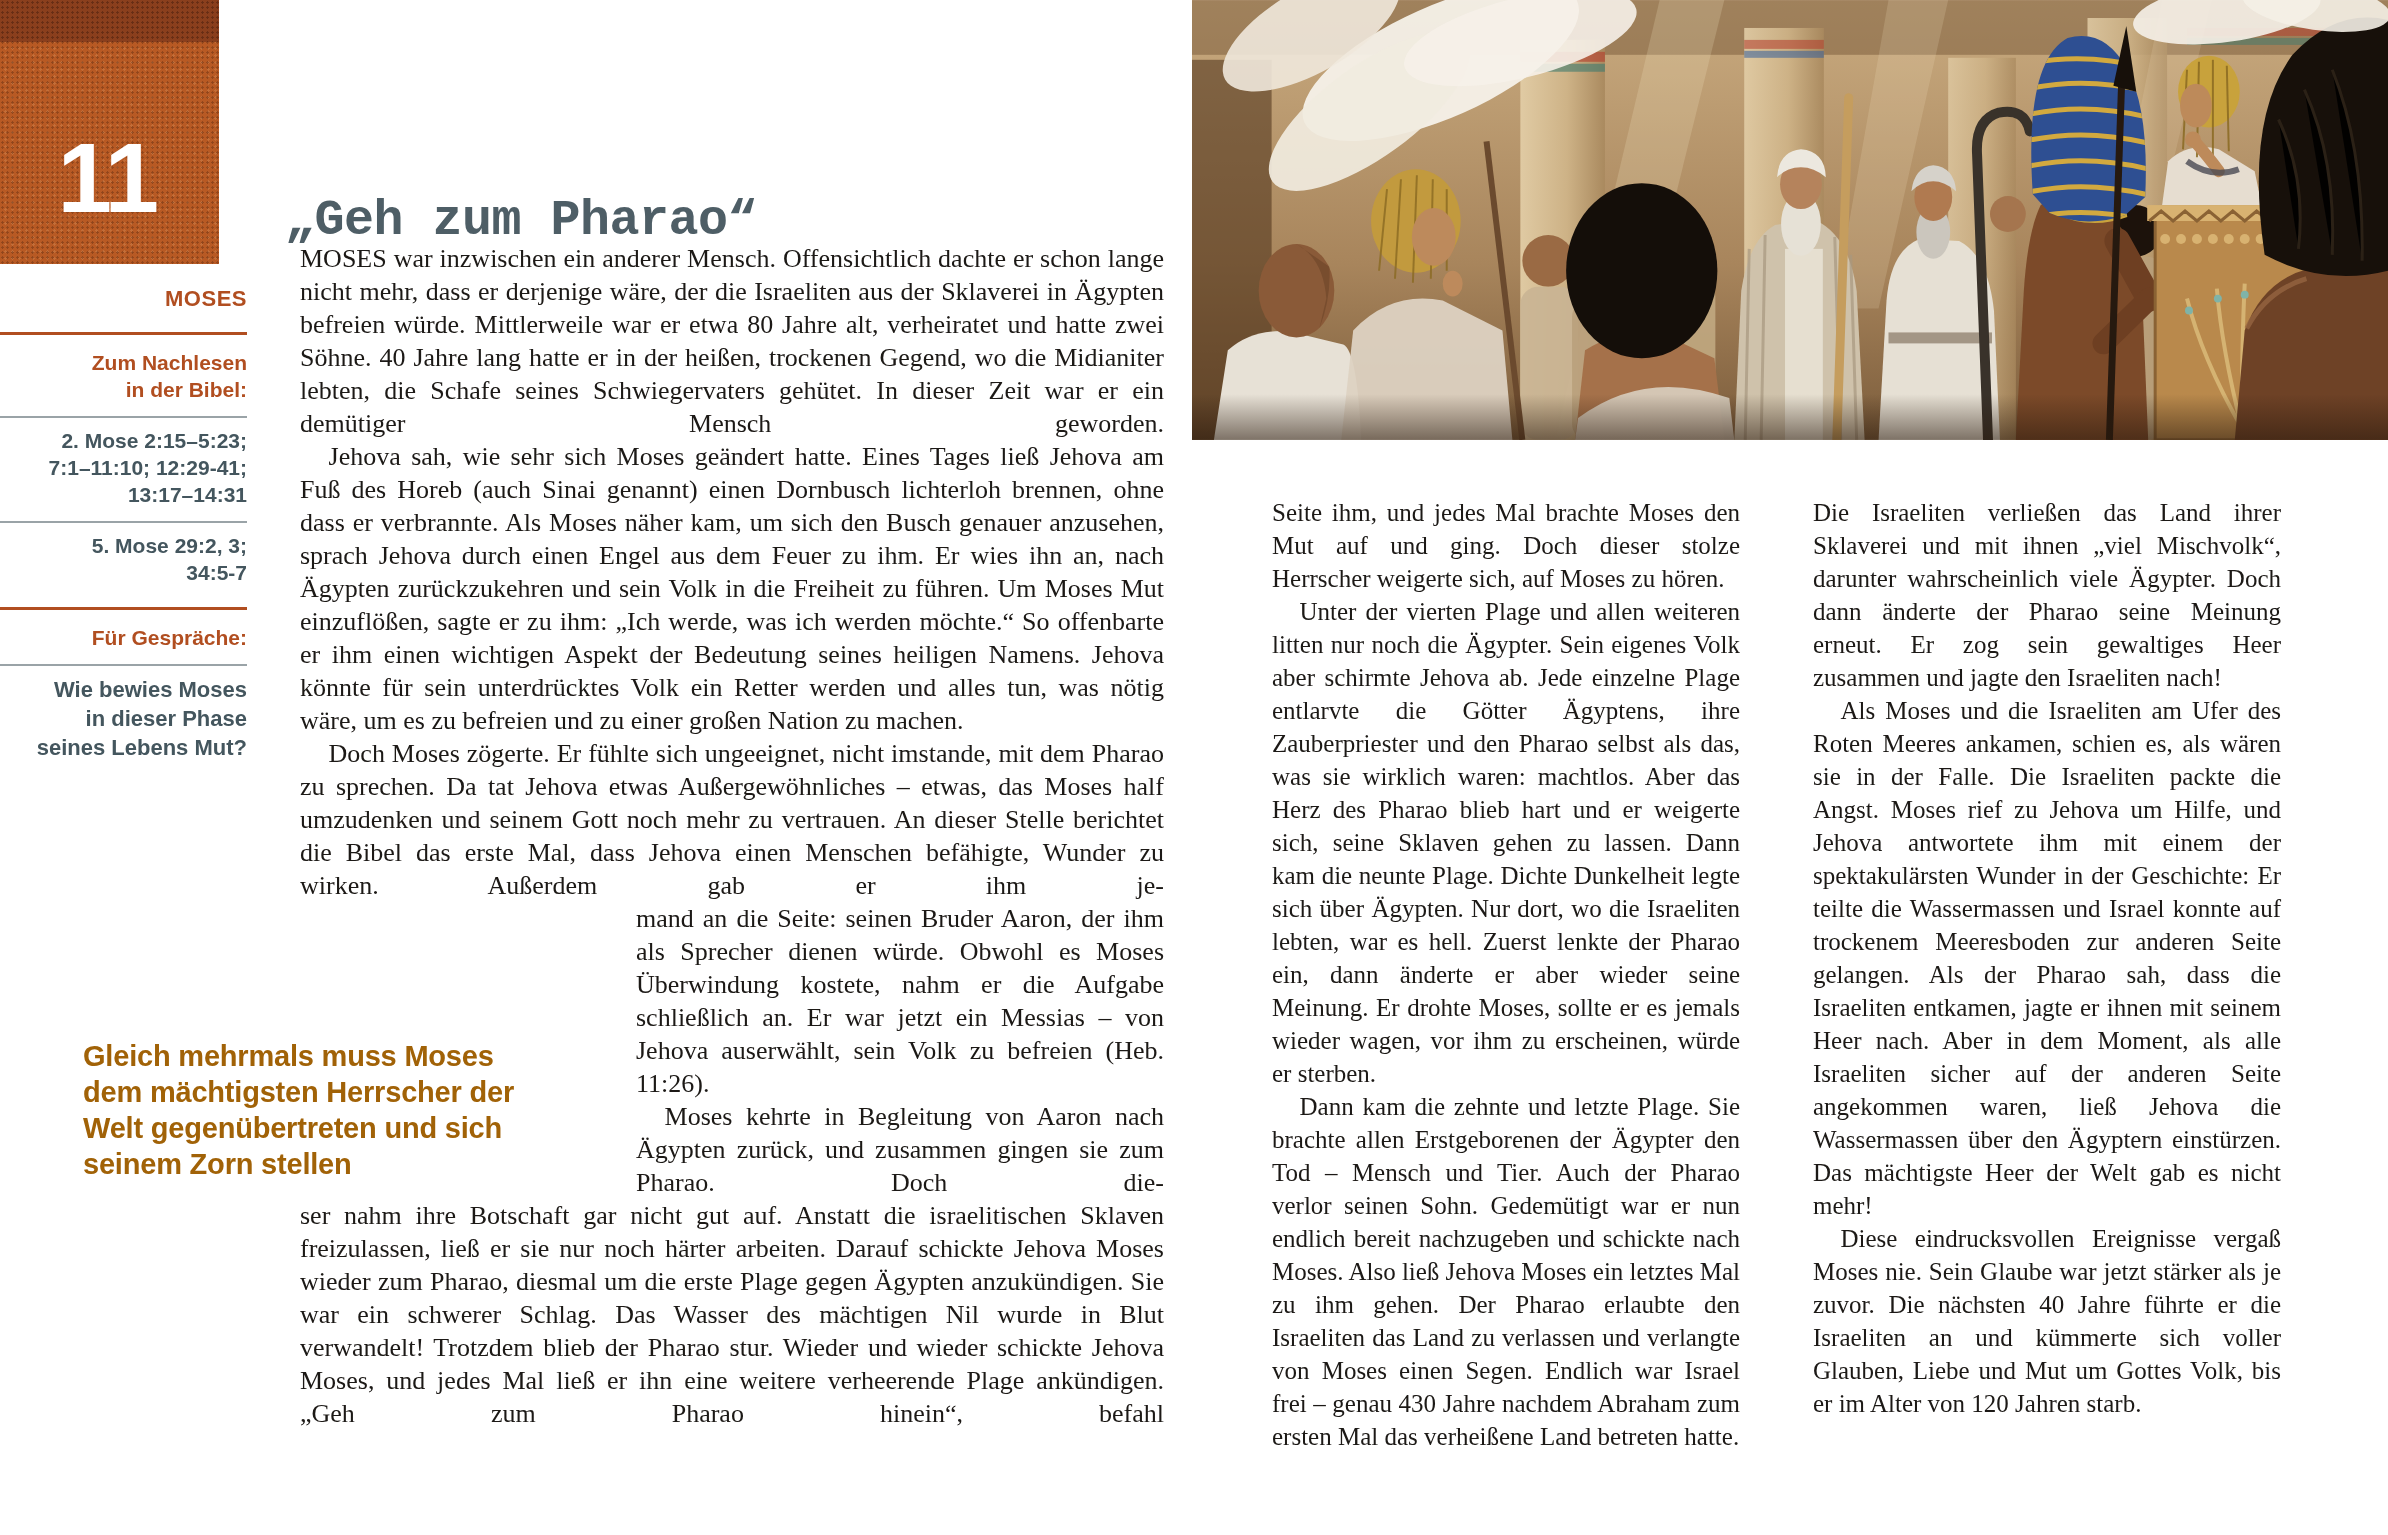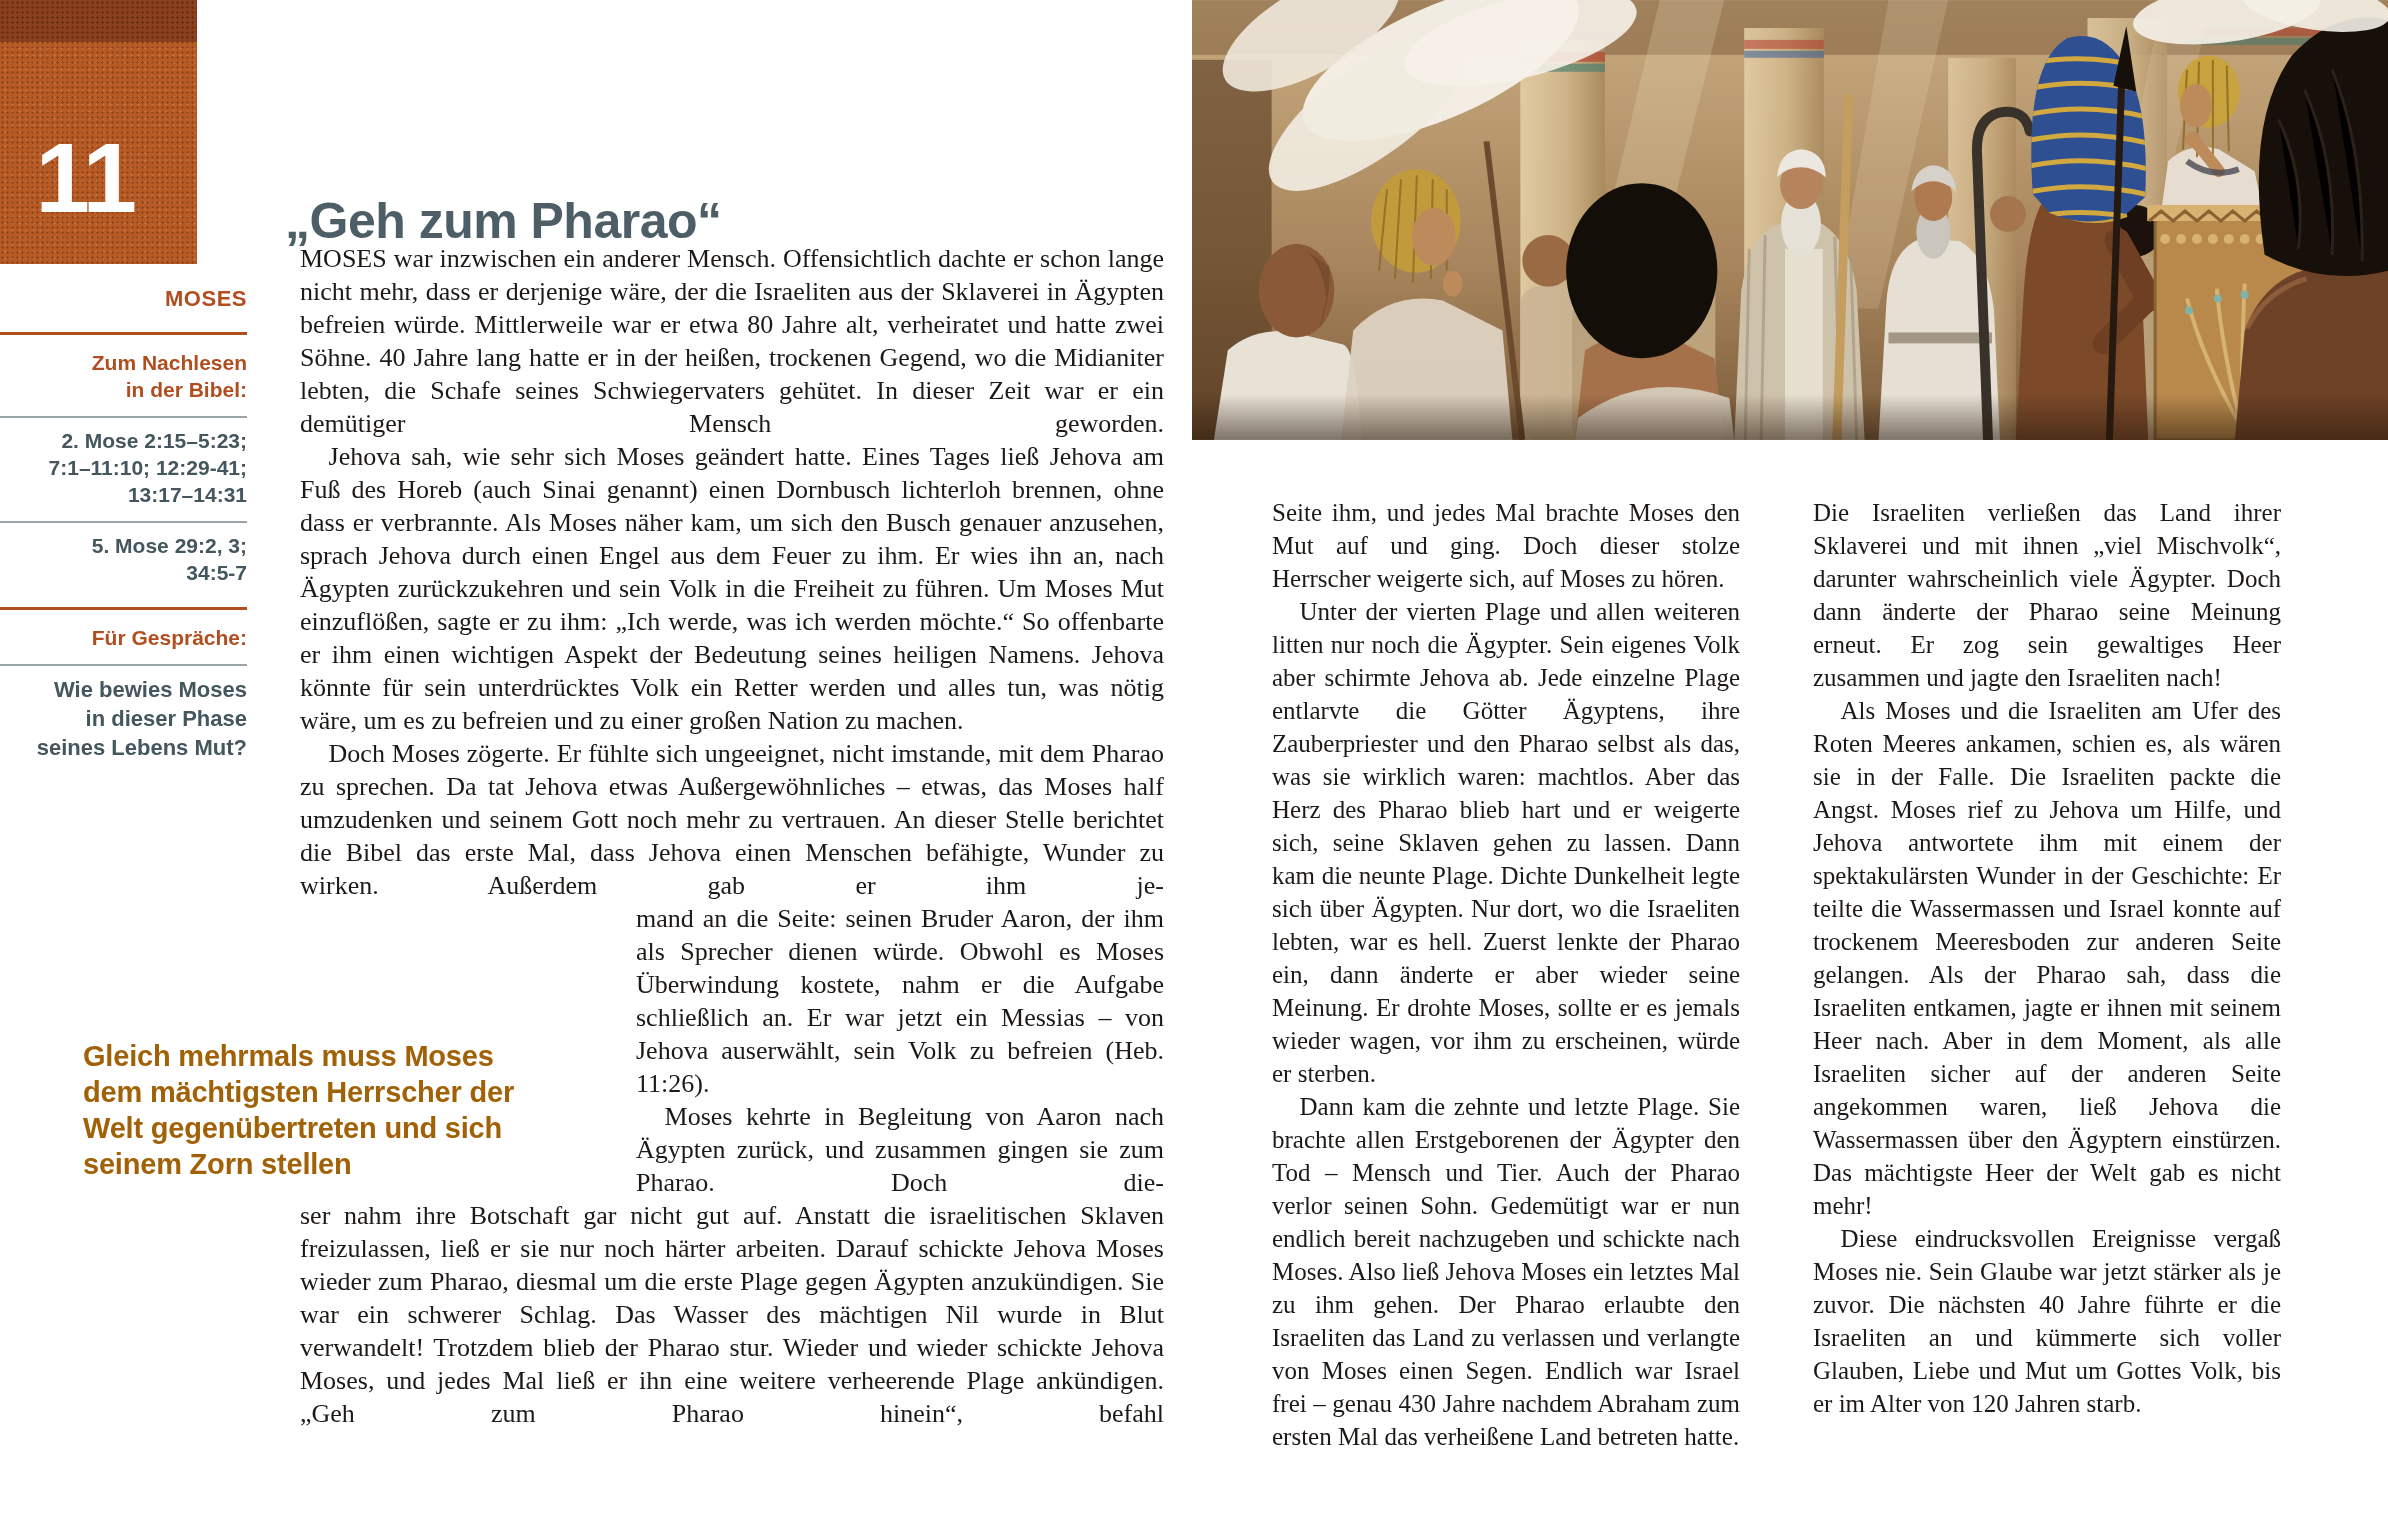--- a/index.html
+++ b/index.html
@@ -2,21 +2,21 @@
 <html><head>
 <meta charset="utf-8">
 <style>
   html,body{margin:0;padding:0;}
   body{
     width:2388px;height:1535px;position:relative;background:#ffffff;
     font-family:"Liberation Serif","DejaVu Serif",serif;color:#1c1916;overflow:hidden;
   }
   
   .chapter-block{
-    position:absolute;left:0;top:0;width:197px;height:264px;
+    position:absolute;left:0;top:0;width:219px;height:264px;
     background-color:#b85a24;
     background-image:
       radial-gradient(rgba(61,24,8,.30) 1px, transparent 1.3px),
       radial-gradient(rgba(255,214,166,.16) 1px, transparent 1.3px);
     background-size:5px 5px,7px 7px;
     background-position:0 0,2px 3px;
   }
   .chapter-block .top-band{
     position:absolute;left:0;top:0;width:100%;height:42px;
     background-color:#8a3f1d;
@@ -37,21 +37,21 @@
   .sidebar hr{border:none;margin:0;width:247px;}
   .sidebar hr.rule-orange{border-top:3px solid #b14e20;margin-top:21px;}
   .sidebar hr.rule-gray{border-top:2px solid #9aa3a7;margin-top:13px;}
   .sidebar .label-orange{font-weight:bold;font-size:21px;line-height:27px;color:#b14e20;white-space:pre-line;margin-top:14px;}
   .sidebar .ref{font-weight:bold;font-size:21px;line-height:27px;color:#44565e;white-space:pre-line;margin-top:9px;}
   .sidebar .gap-lg{margin-top:24px;}
   .sidebar .question{font-weight:bold;font-size:22px;line-height:29px;color:#44565e;white-space:pre-line;margin-top:9px;}
   
   .page-title{
     position:absolute;left:285px;top:159px;
-    font-family:Liberation Sans, sans-serif;
+    font-family:Liberation Mono, monospace;
     font-weight:bold;font-size:50px;line-height:56px;color:#4e5e66;letter-spacing:-0.5px;
   }
   
   .col{position:absolute;text-align:justify;hyphens:none;}
   .col p{margin:0;}
   .col-left{left:300px;top:242px;width:864px;font-size:26px;line-height:33px;}
   .col-mid{left:1272px;top:496px;width:468px;font-size:25px;line-height:33px;}
   .col-right{left:1813px;top:496px;width:468px;font-size:25px;line-height:33px;}
   .ind{text-indent:1.1em;}
   .jl{text-align-last:justify;}

